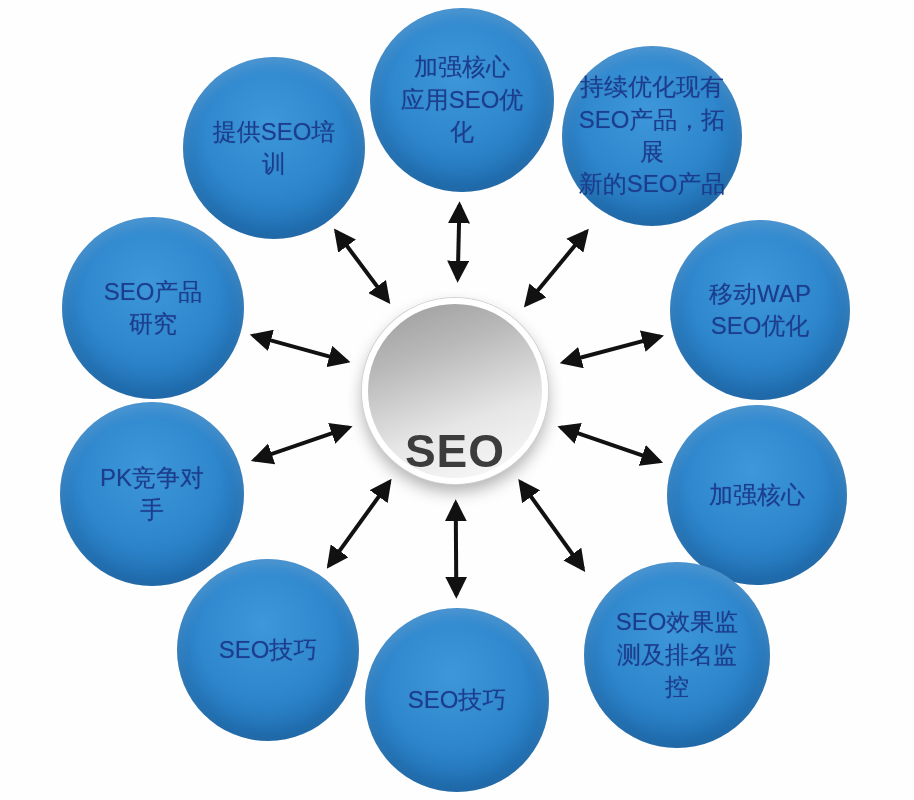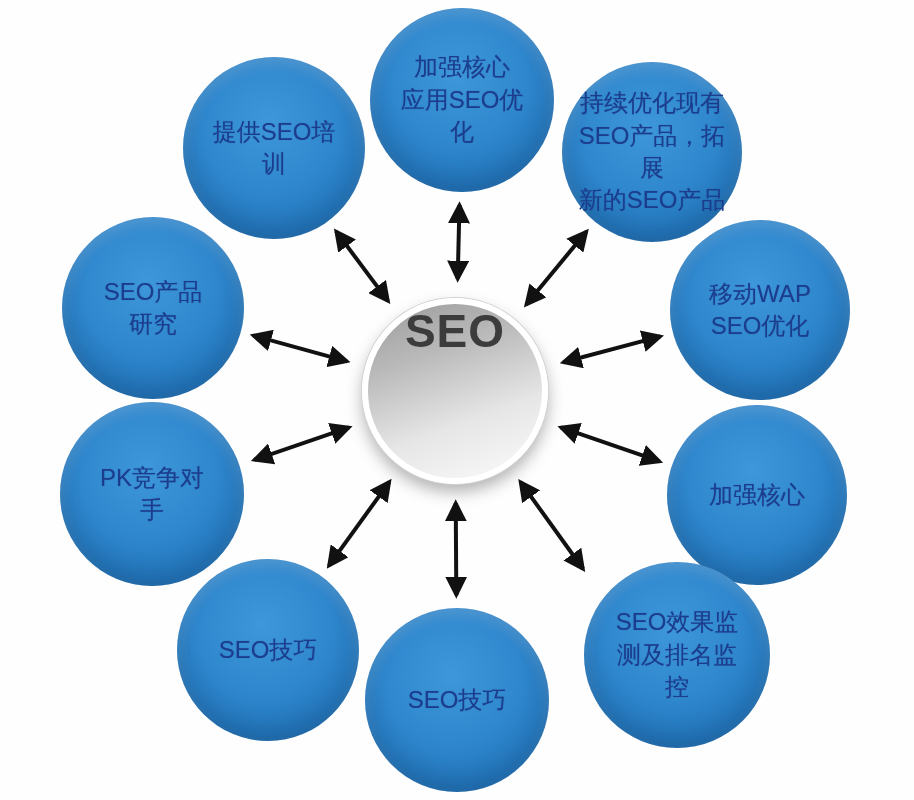--- a/index.html
+++ b/index.html
@@ -37,21 +37,21 @@
     font-size: 24px;
     line-height: 1.35;
     font-weight: 400;
     color: #1c3d8e;
     text-shadow: 0 0 1px rgba(20,50,120,0.4);
   }
   .center-node {
     position: absolute;
     border-radius: 50%;
     display: flex;
-    align-items: flex-start;
+    align-items: flex-end;
     justify-content: center;
     background: linear-gradient(160deg, #9b9b9b 0%, #b9b9b9 30%, #e6e6e6 65%, #fbfbfb 100%);
     border: 6px solid #ffffff;
     box-shadow: 0 0 0 1px #d2d2d2, 0 8px 16px rgba(0,0,0,0.30);
     box-sizing: content-box;
   }
   .center-label {
     font-size: 46px;
     font-weight: 700;
     letter-spacing: 1px;
@@ -78,21 +78,21 @@
       <line x1="349.06953926605365" y1="427.3694581853216" x2="254.3098069380747" y2="459.90363295126105" stroke="#111111" stroke-width="4" marker-start="url(#ah)" marker-end="url(#ah)"></line>
       <line x1="347.0044259737626" y1="361.3190972047096" x2="253.28160445293472" y2="335.5608383099125" stroke="#111111" stroke-width="4" marker-start="url(#ah)" marker-end="url(#ah)"></line>
       <line x1="388.0960739347116" y1="301.17870699522064" x2="336.12507420348203" y2="231.40548636158084" stroke="#111111" stroke-width="4" marker-start="url(#ah)" marker-end="url(#ah)"></line>
     </svg>
   <div id="node-layer">
       <div class="node" style="left: 370px; top: 8px; height: 184px; width: 184px;">
         <span class="node-label">加强核心
 应用SEO优
 化</span>
       </div>
-      <div class="node" style="left: 562px; top: 62px; height: 180px; width: 180px;">
+      <div class="node" style="left: 562px; top: 46px; height: 180px; width: 180px;">
         <span class="node-label">持续优化现有
 SEO产品，拓展
 新的SEO产品</span>
       </div>
       <div class="node" style="left: 670px; top: 220px; height: 180px; width: 180px;">
         <span class="node-label">移动WAP
 SEO优化</span>
       </div>
       <div class="node" style="left: 667px; top: 405px; height: 180px; width: 180px;">
         <span class="node-label">加强核心</span>

